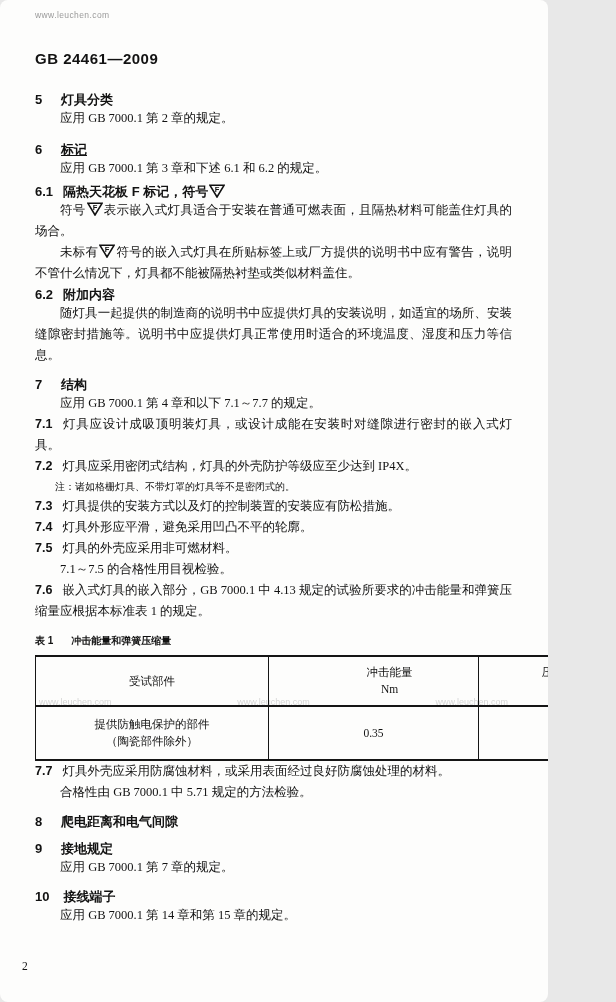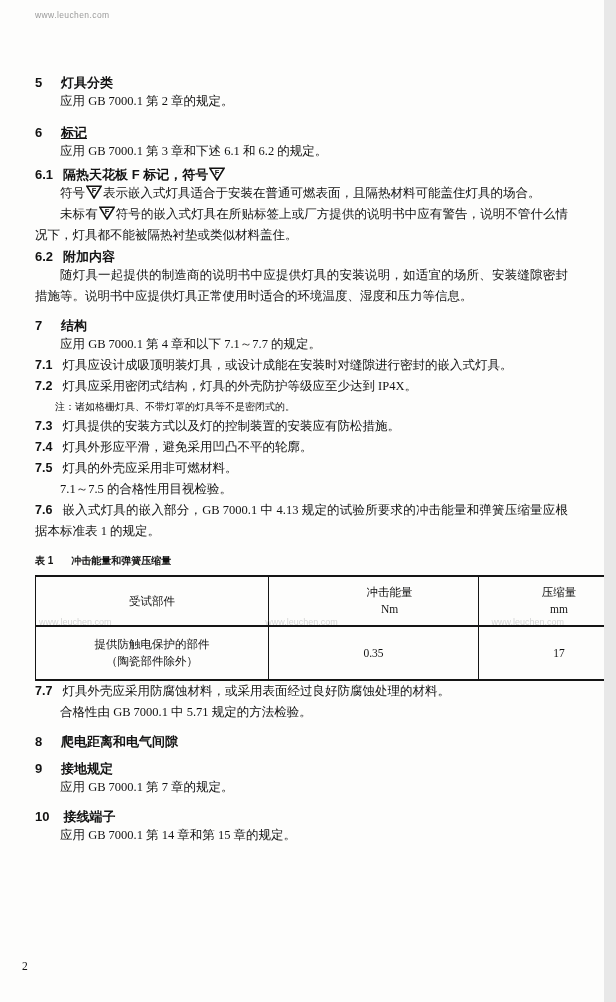--- a/index.html
+++ b/index.html
@@ -1,19 +1,19 @@
 <!DOCTYPE html>
 <html><head>
 <meta charset="utf-8">
 <style>
   html,body{margin:0;padding:0;background:#e8e8e8;}
   .page{
-    width:604px;height:1002px;background:#fdfdfc;position:relative;
+    width:548px;height:1002px;background:#fdfdfc;position:relative;
     box-sizing:border-box;padding:50px 36px 0 35px;color:#121212;
-    font-family:"Liberation Serif","DejaVu Serif",serif;overflow:hidden;
+    font-family:"Liberation Serif","DejaVu Serif",serif;overflow:hidden;border-radius:8px;
   }
   .wm-top{
     position:absolute;top:10px;left:35px;font-family:"Liberation Sans","DejaVu Sans",sans-serif;
     font-size:8.5px;color:#9a9a9a;letter-spacing:.4px;
   }
   .doc-number{
     font-family:"Liberation Sans","DejaVu Sans",sans-serif;
     font-weight:bold;font-size:15px;letter-spacing:.5px;margin:0;
   }
   .sec-h{
@@ -61,20 +61,21 @@
   }
   .pageno{position:absolute;left:22px;bottom:30px;font-size:11.5px;}
 </style>
 </head>
 <body>
 
 <div class="page">
 
   <div class="wm-top">www.leuchen.com</div>
 
+  <h1 class="doc-number">GB 24461—2009</h1>
 
   <h2 class="sec-h mt24">
     <span class="hnum">5</span><span>灯具分类</span>
   </h2>
   <p class="body indent mt8">应用 GB 7000.1 第 2 章的规定。</p>
 
   <h2 class="sec-h mt12">
     <span class="hnum">6</span><span>标记</span>
   </h2>
   <p class="body indent mt6">应用 GB 7000.1 第 3 章和下述 6.1 和 6.2 的规定。</p>

